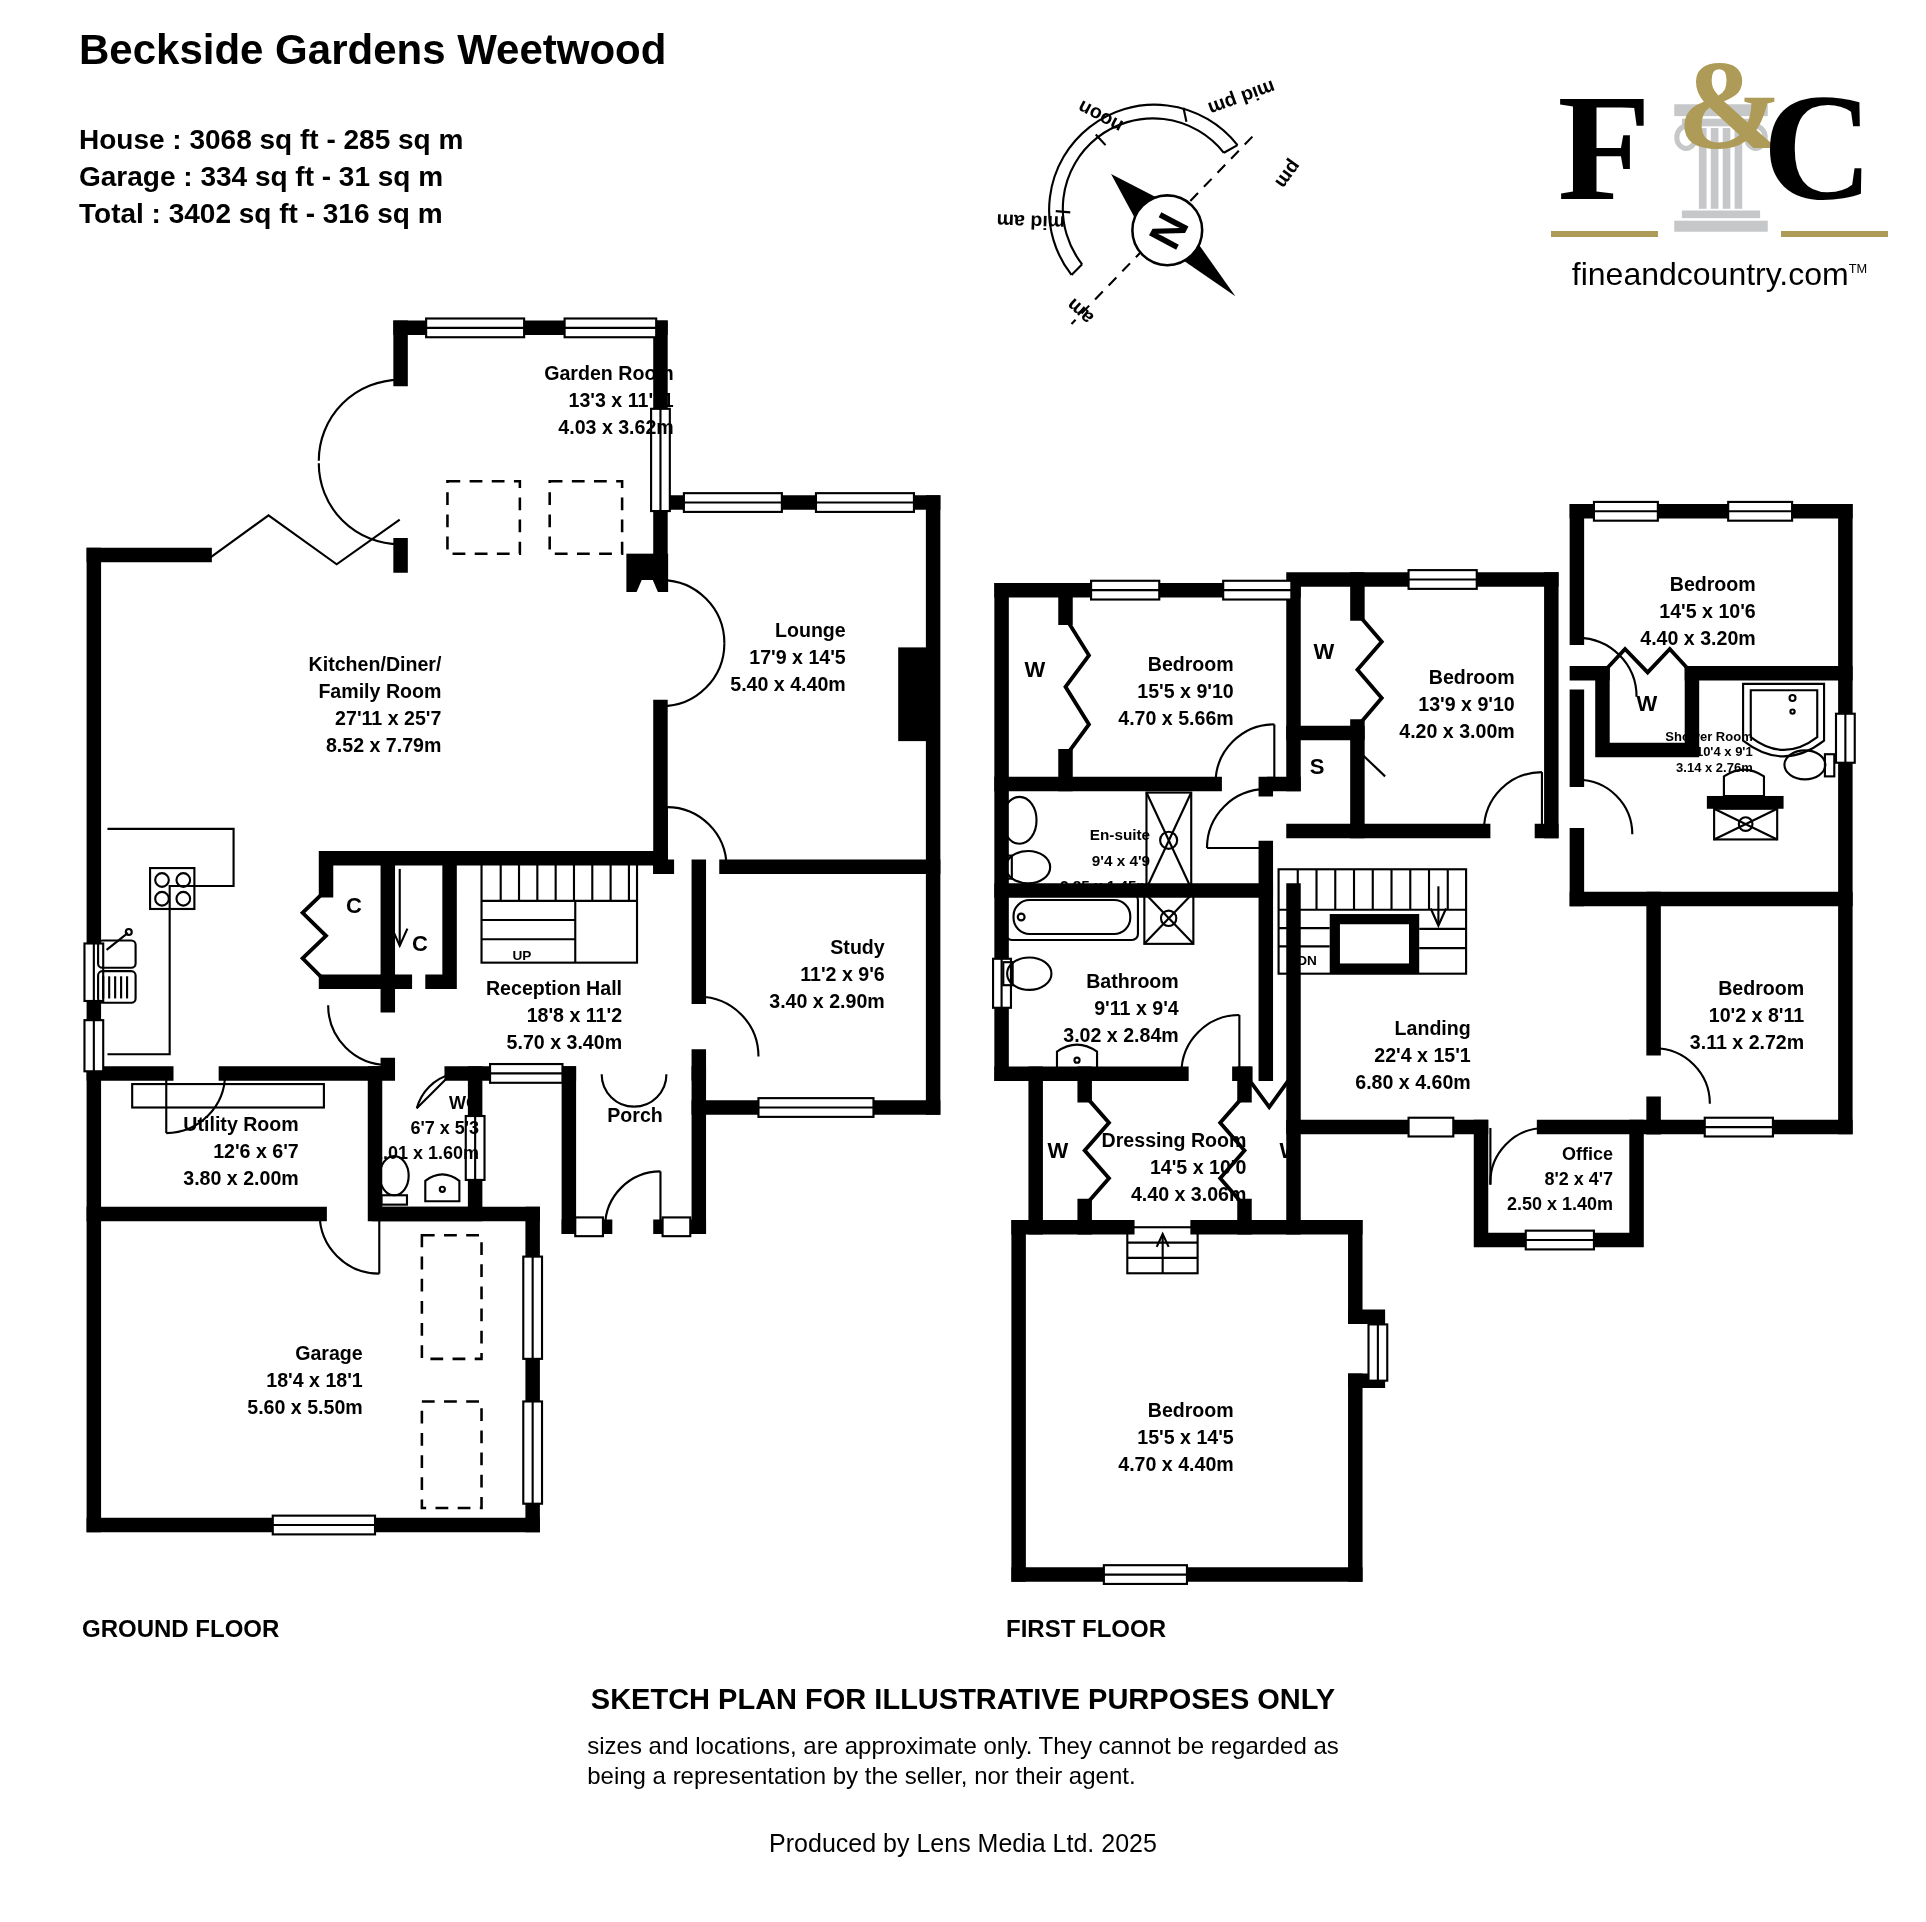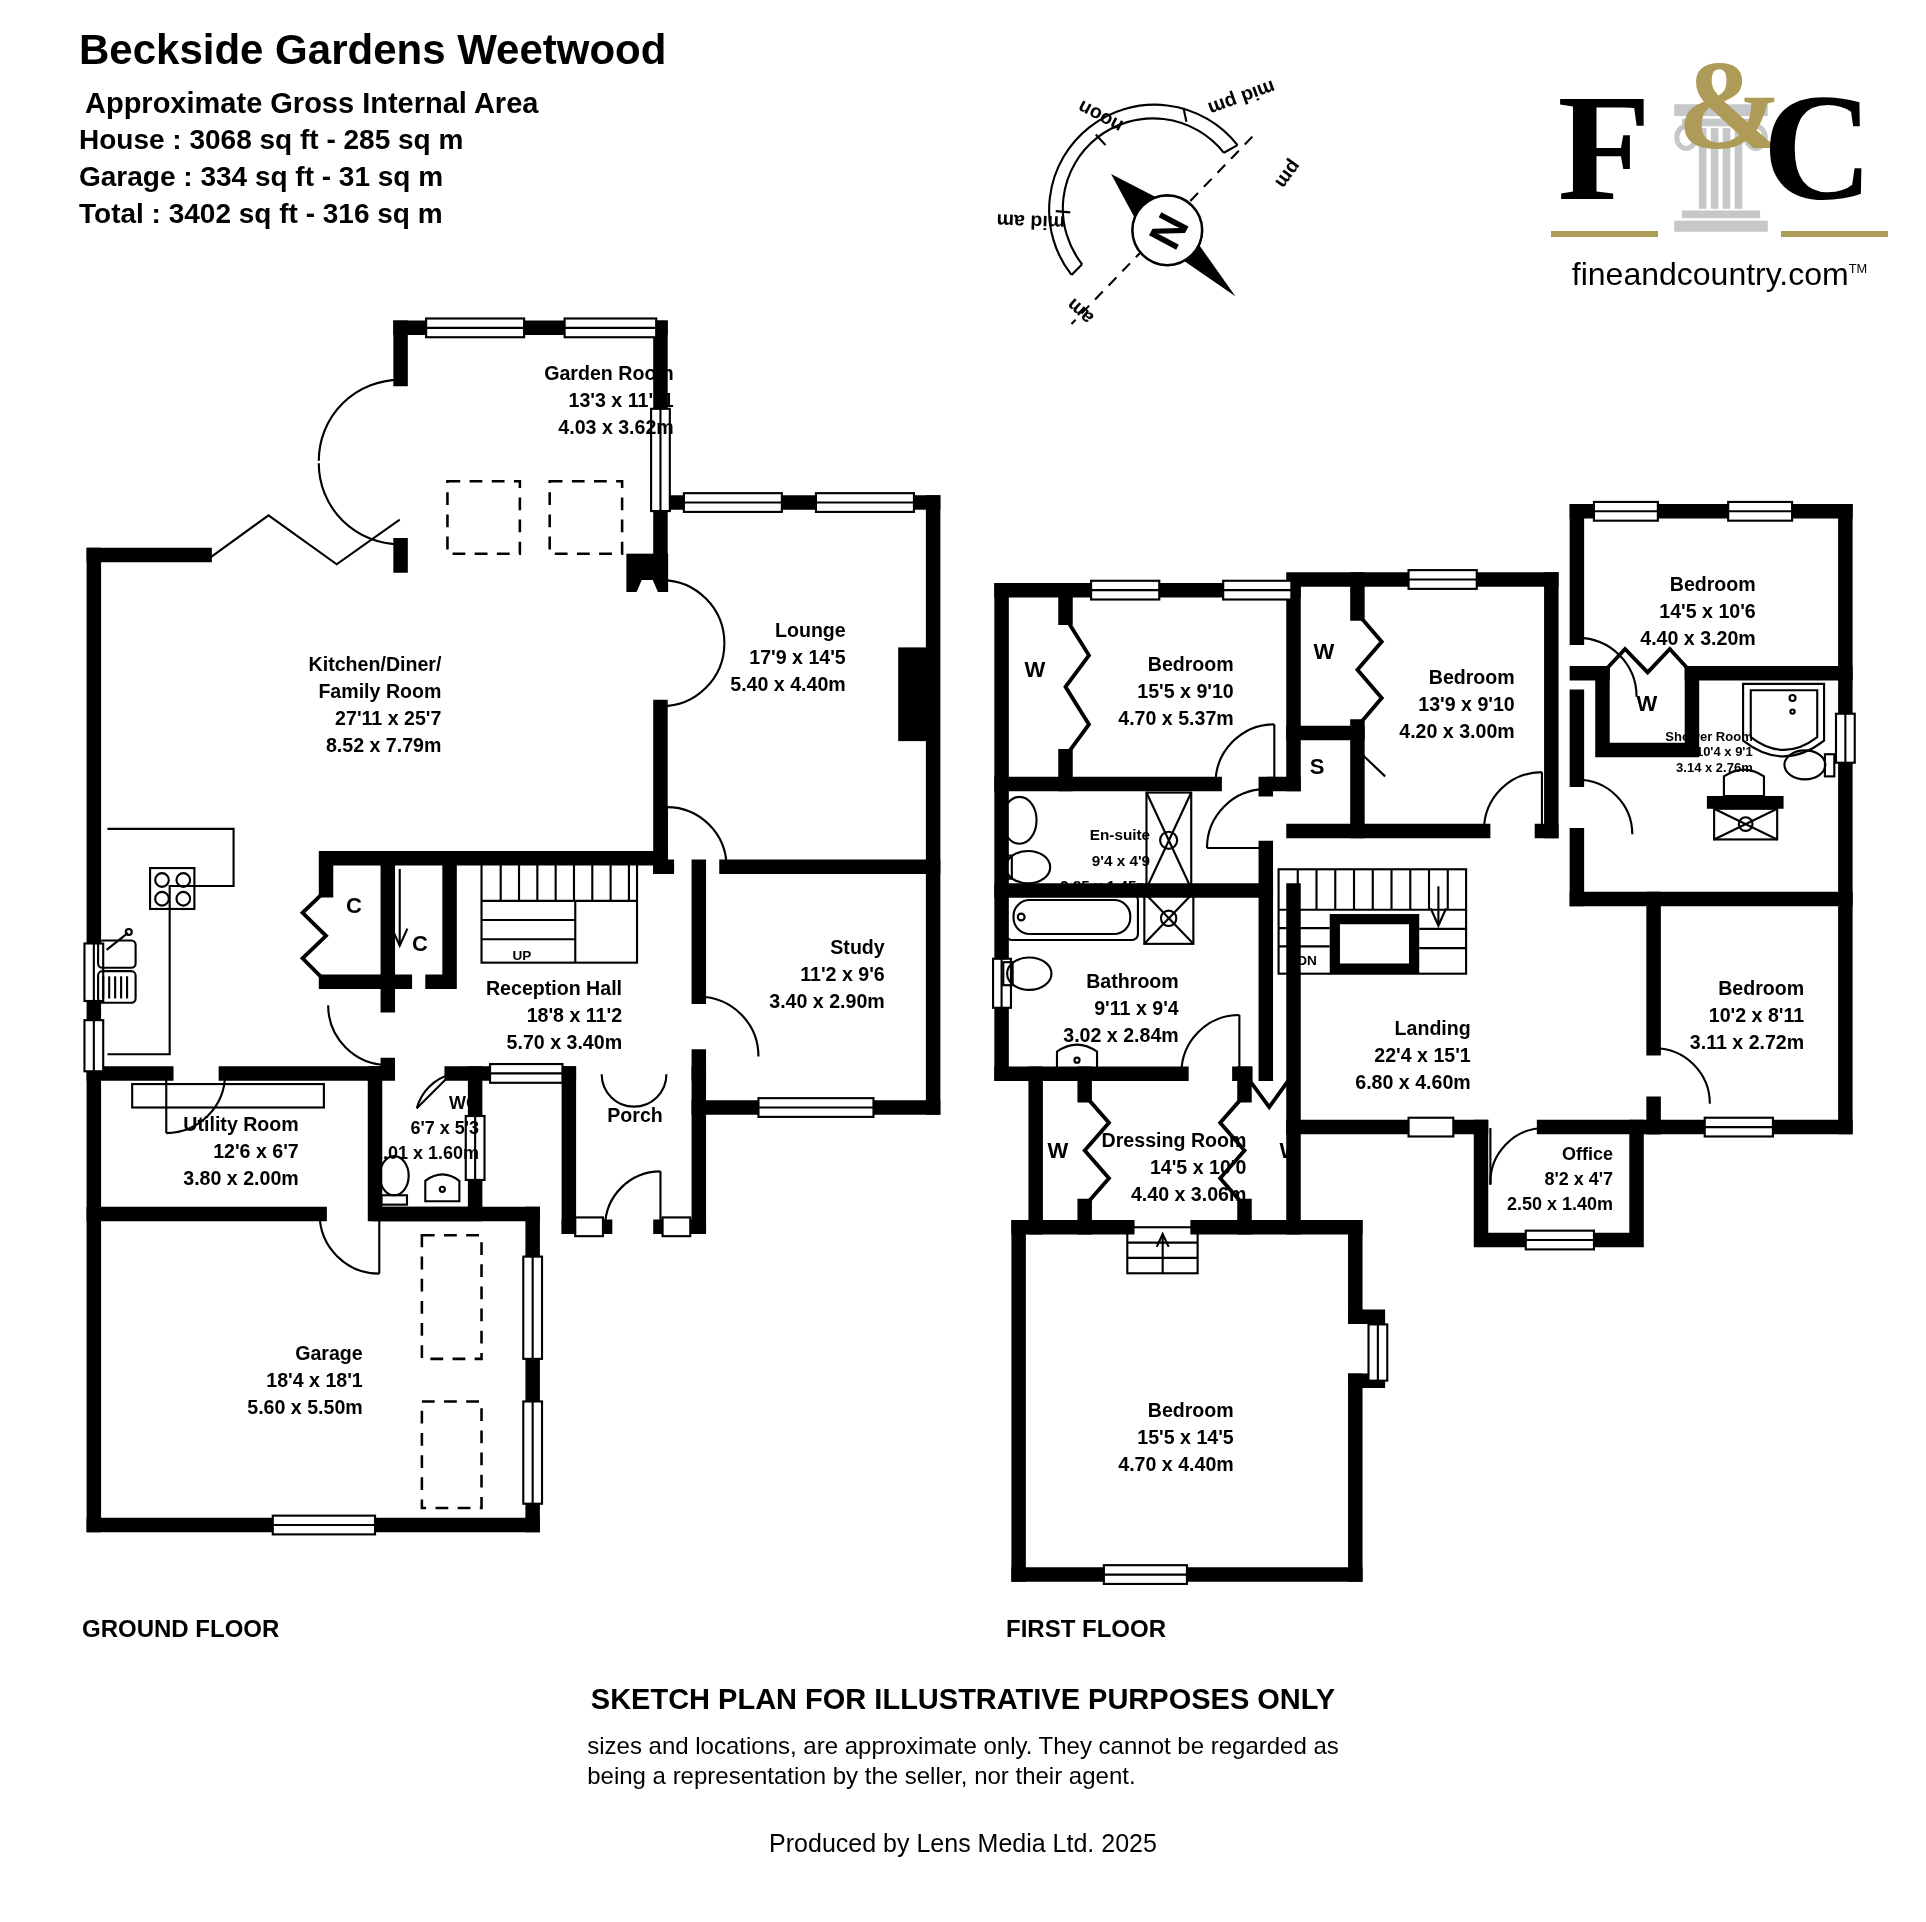--- a/index.html
+++ b/index.html
@@ -42,21 +42,20 @@
   .logo .site{position:absolute;left:50%;transform:translateX(-50%);top:192px;font-size:32px;
        font-family:"Liberation Sans",sans-serif;white-space:nowrap;}
   .logo .site sup{font-size:12.8px;}
 </style>
 </head>
 <body>
 
 <div class="canvas">
 
   <div class="hdr title">Beckside Gardens Weetwood</div>
-  <div class="hdr sub">Approximate Gross Internal Area</div>
   <div class="hdr l1">House : 3068 sq ft - 285 sq m</div>
   <div class="hdr l2">Garage : 334 sq ft - 31 sq m</div>
   <div class="hdr l3">Total : 3402 sq ft - 316 sq m</div>
 
   <svg style="left:997px;top:60px" width="315" height="315" viewBox="0 0 740 740">
     <g>
       <path class="thin" d="M 175 505 A 238 238 0 1 1 565 200"></path>
       <path class="thin" d="M 200 480 A 203 203 0 1 1 533 218"></path>
       <line class="thin" x1="175" y1="505" x2="200" y2="480"></line>
       <line class="thin" x1="565" y1="200" x2="533" y2="218"></line>
@@ -419,21 +418,21 @@
       <rect class="thin" x="1692" y="748" width="148" height="72" fill="#fff"></rect>
       <line class="thin" x1="1692" y1="748" x2="1840" y2="820"></line>
         <line class="thin" x1="1840" y1="748" x2="1692" y2="820"></line>
       <circle class="thin" cx="1766" cy="784" r="16" fill="#fff"></circle>
     </g>
   </svg>
 
   <div class="lbl" style="left:1176px;top:651px">
     <span>Bedroom</span>
       <span>15'5 x 9'10</span>
-      <span>4.70 x 5.37m</span>
+      <span>4.70 x 5.66m</span>
   </div>
   <div class="lbl sm" style="left:1105px;top:822px">
     <span>En-suite</span>
       <span>9'4 x 4'9</span>
       <span>2.85 x 1.45m</span>
   </div>
   <div class="lbl" style="left:1121px;top:968px">
     <span>Bathroom</span>
       <span>9'11 x 9'4</span>
       <span>3.02 x 2.84m</span>

